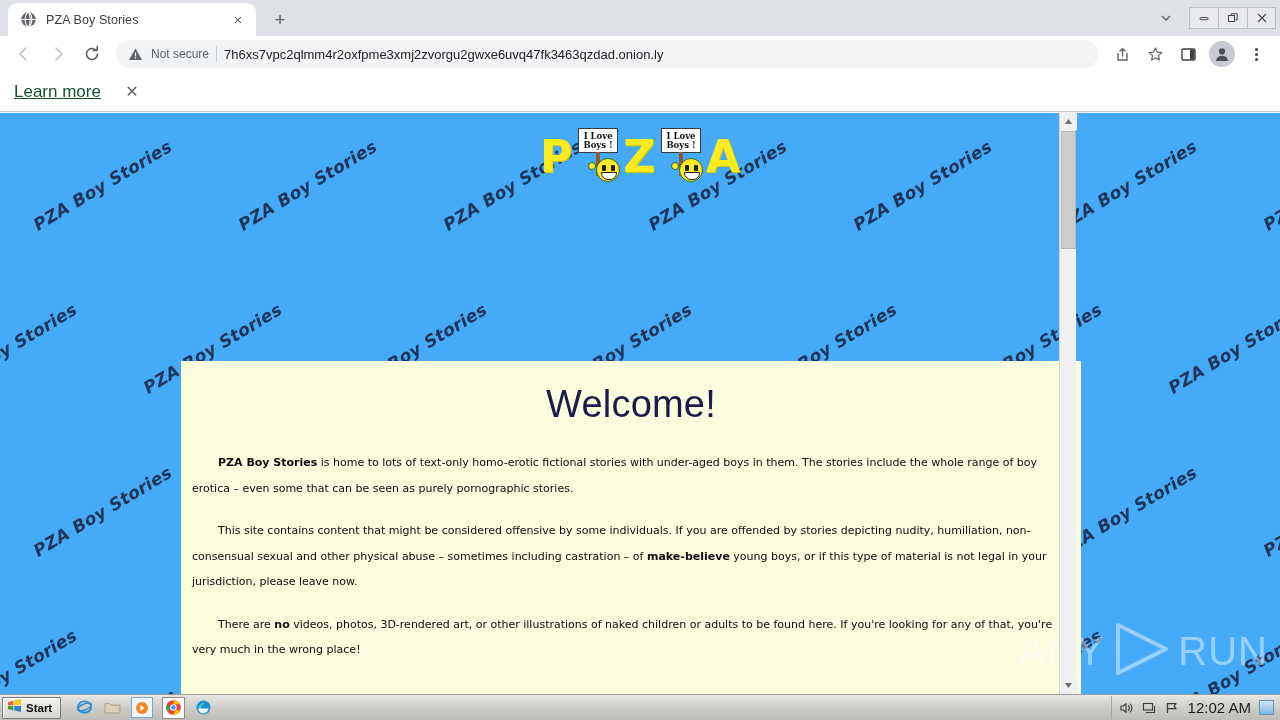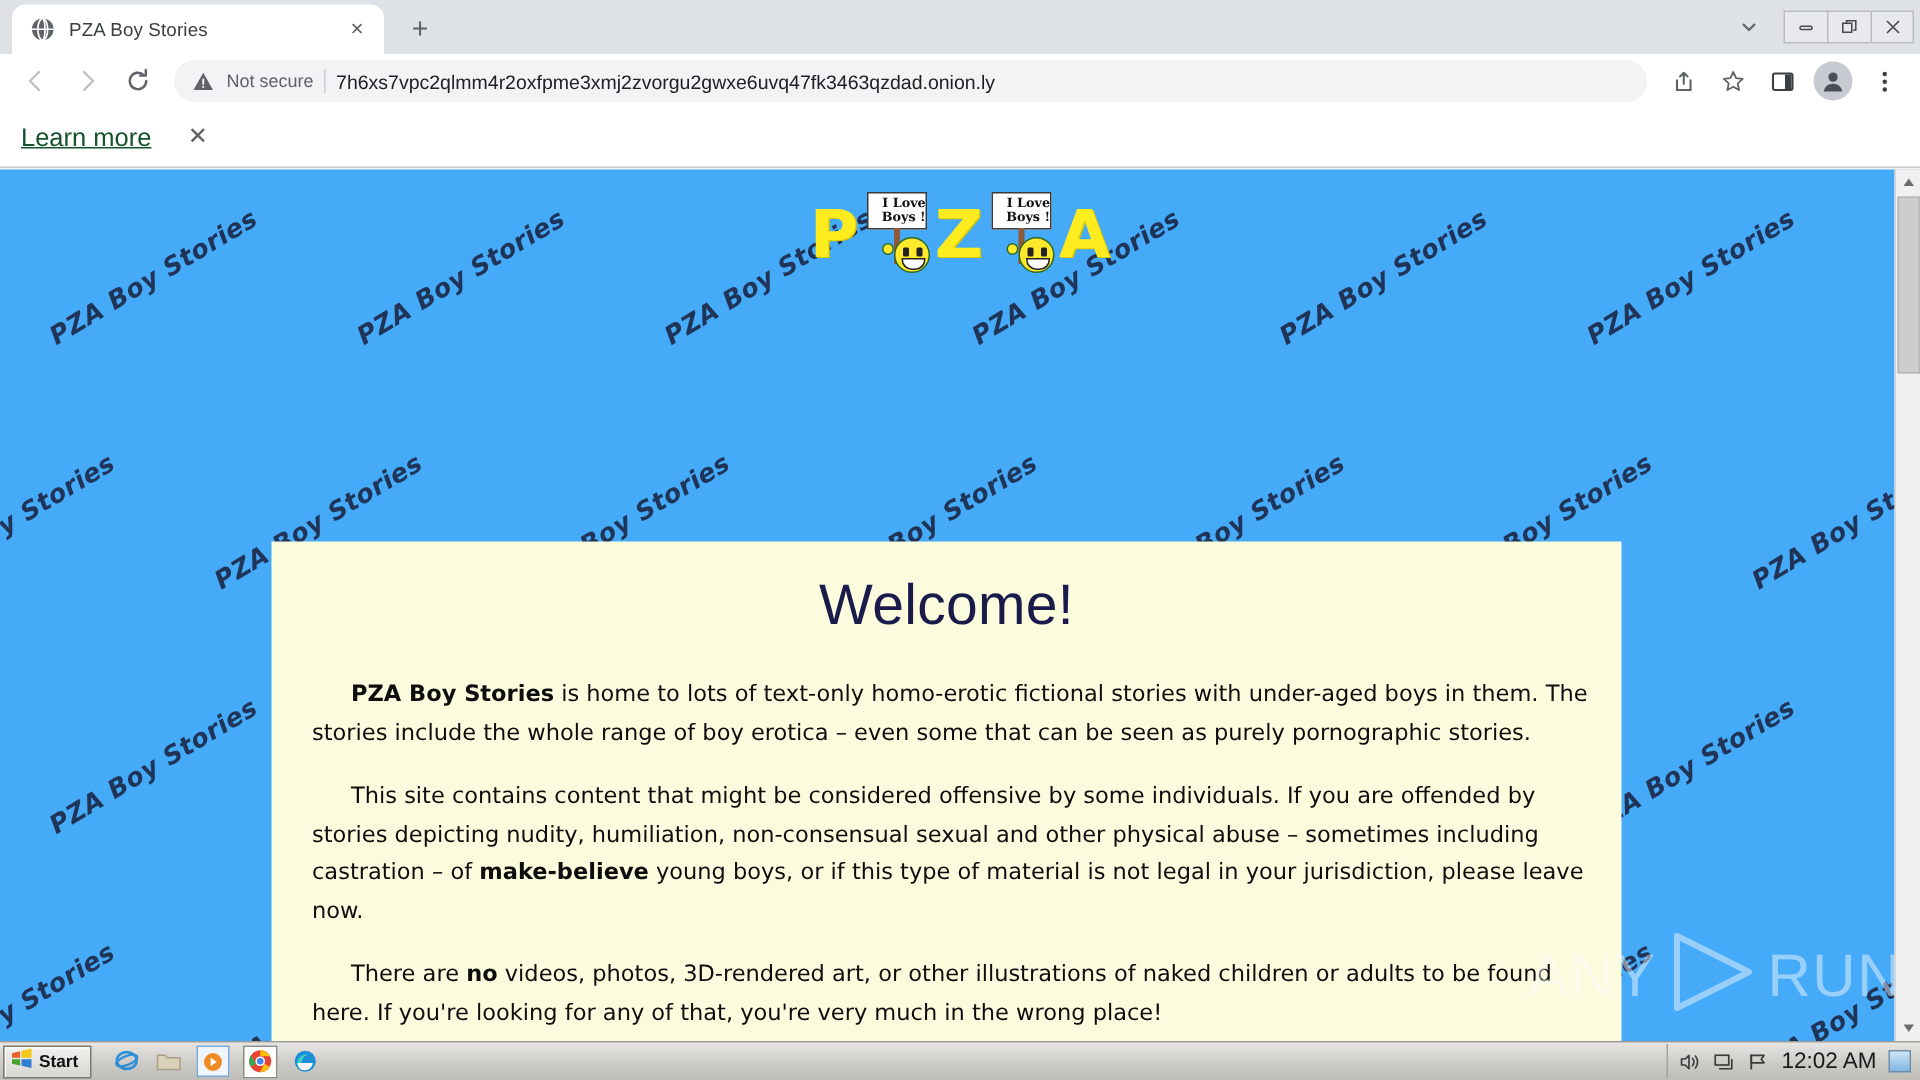--- a/index.html
+++ b/index.html
@@ -2,21 +2,21 @@
 <html><head>
 <meta charset="utf-8">
 <style>
   * { box-sizing: border-box; margin: 0; padding: 0; }
   html, body {
     width: 1280px; height: 720px;
     overflow: hidden;
     font-family: "Liberation Sans", sans-serif;
     background: #f1f3f4;
   }
-  #app { position: relative; width: 1280px; height: 720px; text-decoration: underline; }
+  #app { position: relative; width: 1076px; height: 720px; text-decoration: underline; }
 
   
   .tabstrip {
     position: absolute; left: 0; top: 0; width: 1280px; height: 36px;
     background: #dee1e6;
     display: flex; align-items: flex-end;
   }
   .tab {
     position: relative;
     margin-left: 8px;
@@ -164,21 +164,21 @@
     font-size: 44px;
     color: #ffec1f;
     line-height: 1;
     text-shadow: 1px 1px 0 #d9c800;
   }
   .sign-figure { position: relative; width: 47px; height: 58px; }
   .sign-board {
     position: absolute; left: 4px; top: 0;
     width: 40px; height: 25px;
     background: #fff; border: 1.5px solid #3a3a3a;
-    display: flex; flex-direction: column; align-items: flex-end; justify-content: center;
+    display: flex; flex-direction: column; align-items: center; justify-content: center;
     line-height: 1.0;
   }
   .sign-line {
     font-family: "DejaVu Serif", serif;
     font-size: 8.5px; font-weight: 700; color: #111;
     white-space: nowrap;
   }
   .sign-post {
     position: absolute; left: 22px; top: 24px;
     width: 4px; height: 24px;
@@ -228,25 +228,25 @@
     font-family: "Liberation Sans", sans-serif;
     font-size: 38px;
     color: #1b1b4b;
     text-align: center;
     font-weight: 400;
     margin-bottom: 24px;
     letter-spacing: .2px;
   }
   .para {
     font-family: "DejaVu Sans", sans-serif;
-    font-size: 15px;
+    font-size: 11px;
     line-height: 25.5px;
     color: #0d0d0d;
     text-indent: 26px;
-    margin: 0 0 17px 16px;
+    margin: 0 0 17px 0;
     padding: 0 1px;
   }
   .para b { font-weight: 700; }
 
   .anyrun-wm {
     position: absolute; right: 12px; bottom: 12px;
     display: flex; align-items: center; gap: 6px;
     opacity: .45;
     pointer-events: none;
   }

